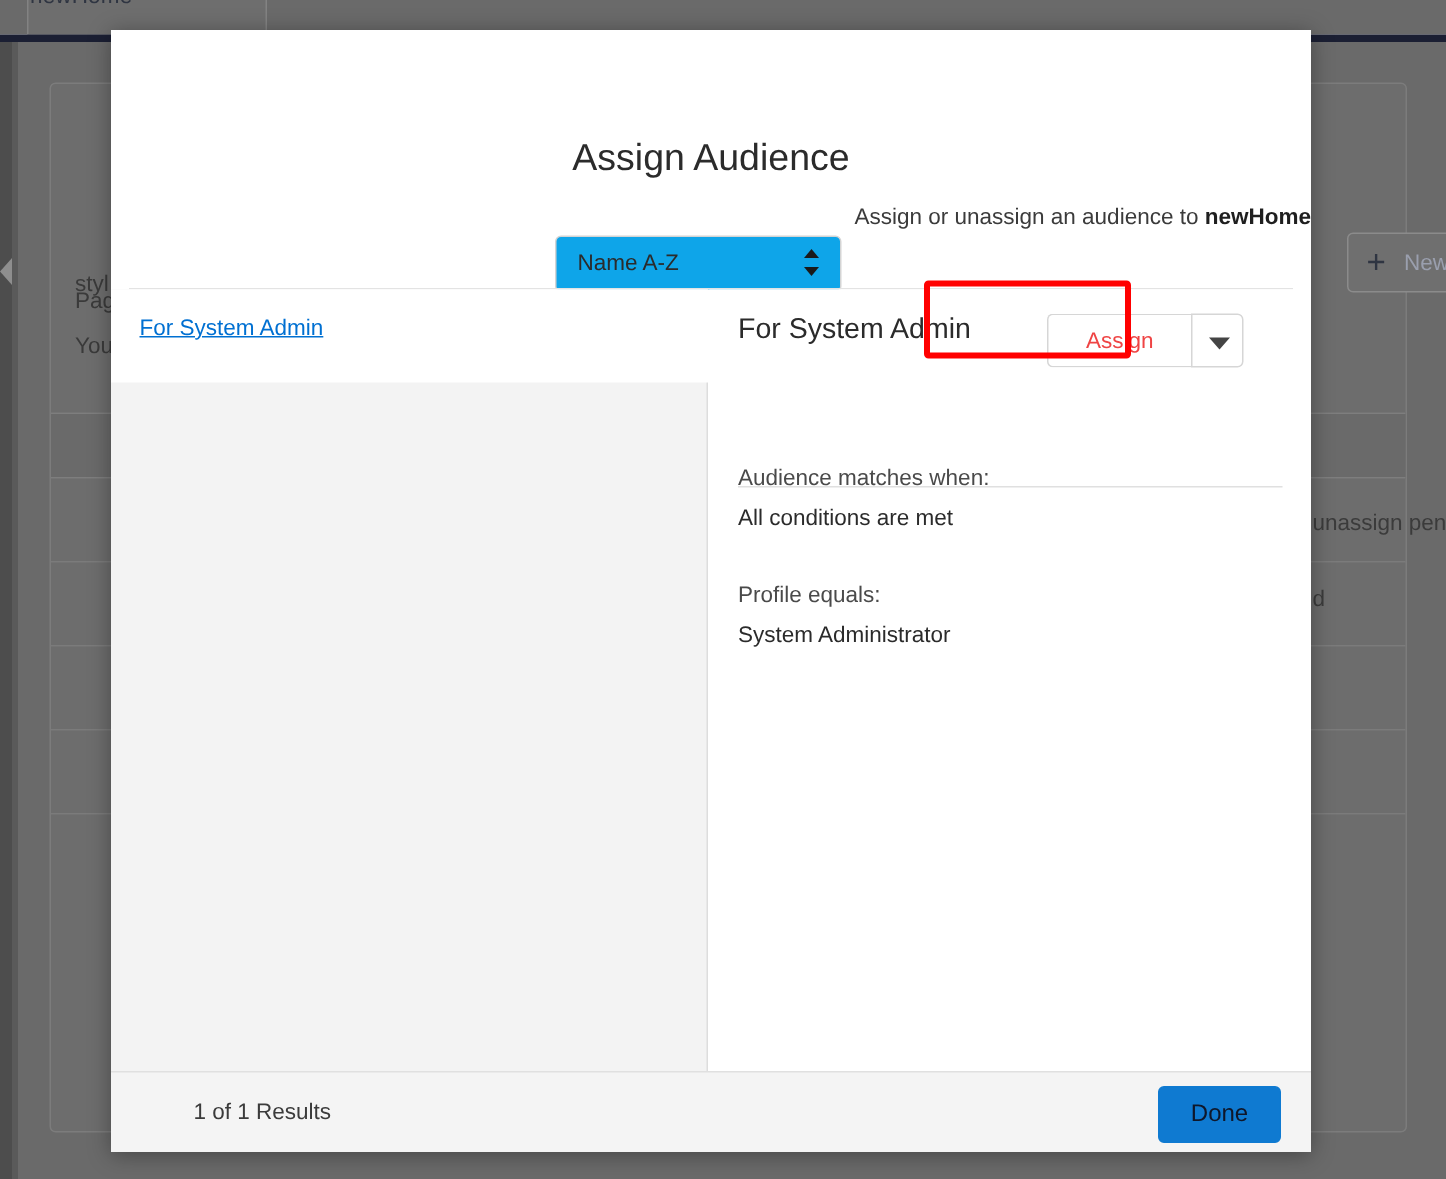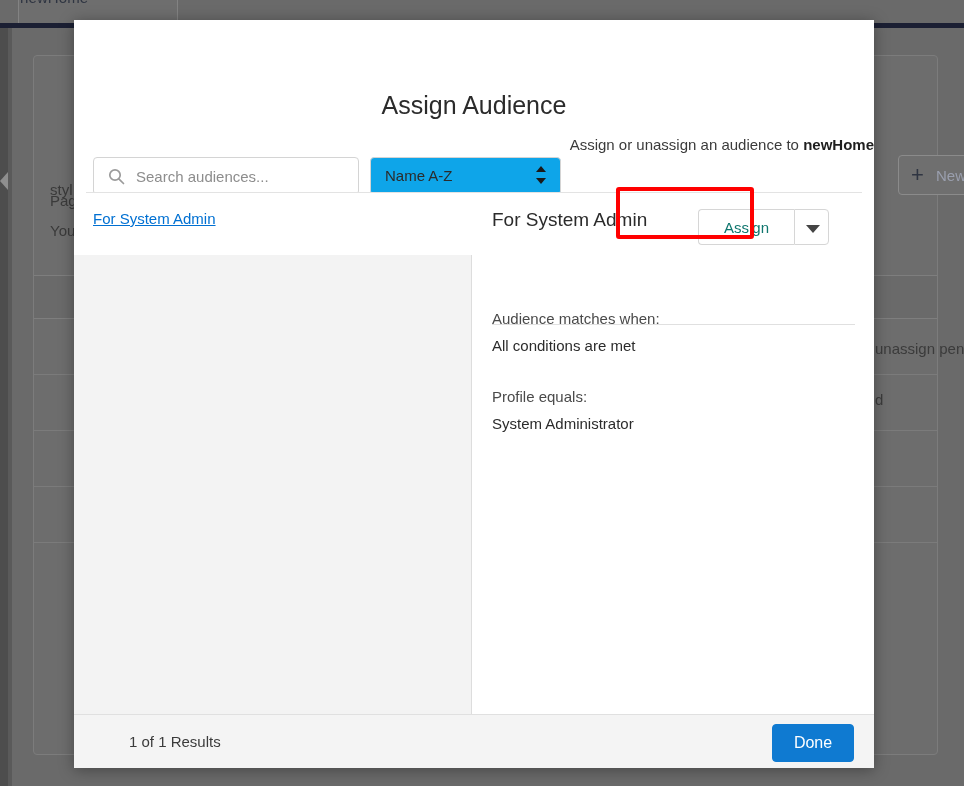--- a/index.html
+++ b/index.html
@@ -224,21 +224,21 @@
   
   .assign-group {
     position: absolute; left: 225px; top: 16px;
     width: 131px; height: 36px;
     display: flex;
   }
   .assign-btn {
     width: 96px; height: 36px;
     background: #fff; border: 1px solid #d6d6d6; border-right: 0;
     border-radius: 4px 0 0 4px;
-    color: #0f766e; font-size: 15px;
+    color: #ef4444; font-size: 15px;
     font-family: "Liberation Sans", sans-serif;
     cursor: pointer;
   }
   .assign-caret-btn {
     width: 35px; height: 36px;
     background: #fff; border: 1px solid #d6d6d6;
     border-radius: 0 4px 4px 0;
     cursor: pointer; position: relative;
   }
   .assign-caret-btn .caret {
@@ -276,21 +276,21 @@
     border-top: 1px solid #e0e0e0;
   }
   .results-count {
     position: absolute; left: 19px; top: 18px;
     font-size: 15px; color: #3b3b3b; margin-left: 36px;
   }
   .done-btn {
     position: absolute; left: 698px; top: 9px;
     width: 82px; height: 38px;
     background: #0f7ad1; border: 1px solid #0f7ad1; border-radius: 4px;
-    color: #ffffff; font-size: 16px;
+    color: #0f172a; font-size: 16px;
     font-family: "Liberation Sans", sans-serif;
     cursor: pointer;
   }
 </style>
 </head>
 <body>
 
 <div id="bg-layer">
   <div class="bg-body"></div>
   <div class="bg-leftrail"></div>
@@ -327,29 +327,20 @@
 <div id="modal">
 
   <div class="modal-header">
     <div class="modal-title">Assign Audience</div>
     <div class="modal-sub">
       <span>Assign or unassign an audience to </span><b>newHome</b>
     </div>
   </div>
 
   <div class="toolbar">
-    <div class="search-box">
-      <span class="search-icon">
-        <svg width="17" height="17" viewBox="0 0 17 17">
-          <circle cx="7" cy="7" r="5.2" fill="none" stroke="#9b9b9b" stroke-width="1.7"></circle>
-          <line x1="10.8" y1="10.8" x2="15.5" y2="15.5" stroke="#9b9b9b" stroke-width="1.7" stroke-linecap="round"></line>
-        </svg>
-      </span>
-      <input class="search-input" type="text" placeholder="Search audiences..." style="">
-    </div>
 
     <div class="sort-select">
       <span class="sort-label">Name A-Z</span>
       <span class="sort-arrows">
         <span class="up"></span>
           <span class="dn"></span>
       </span>
     </div>
 
   </div>

